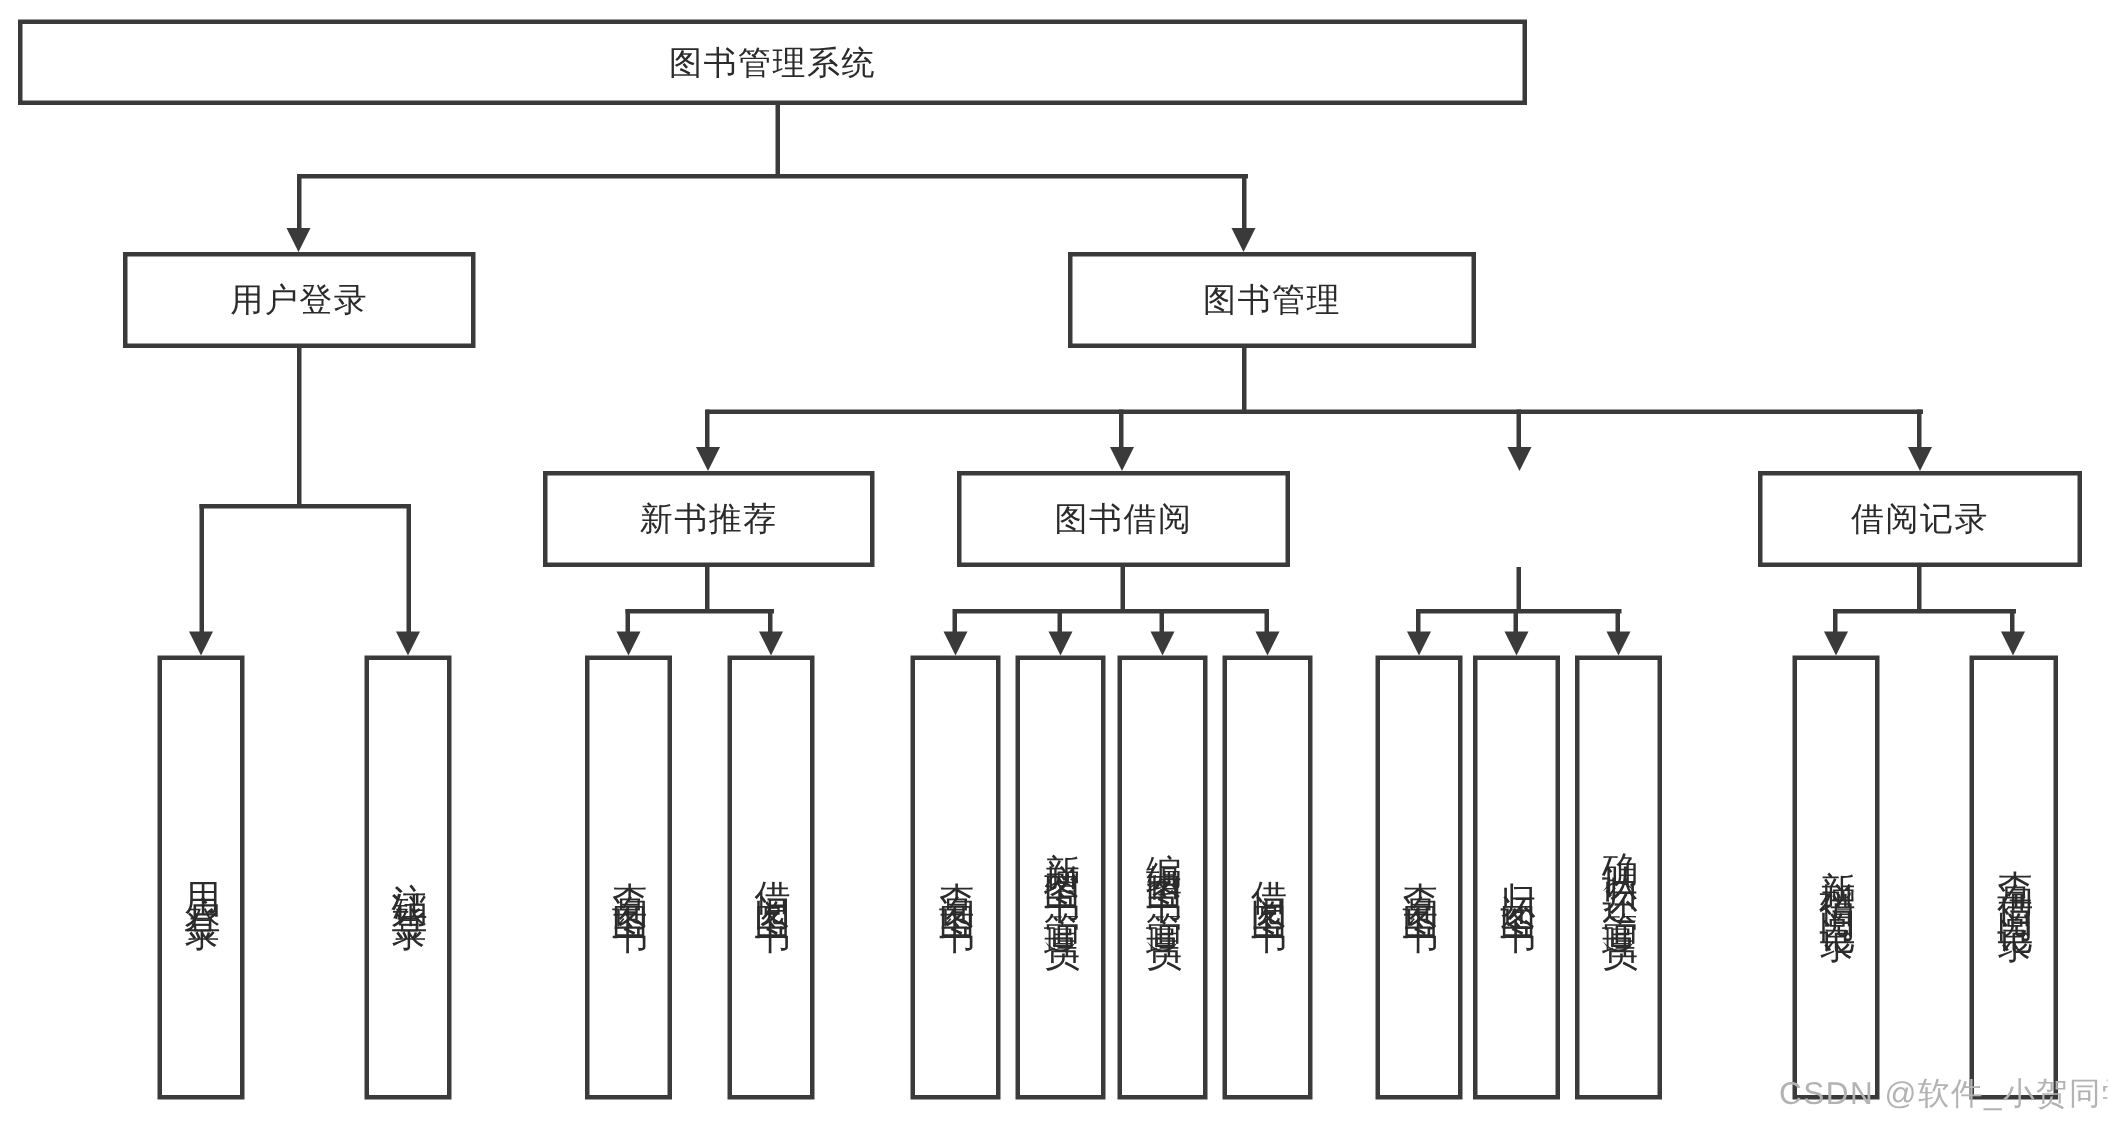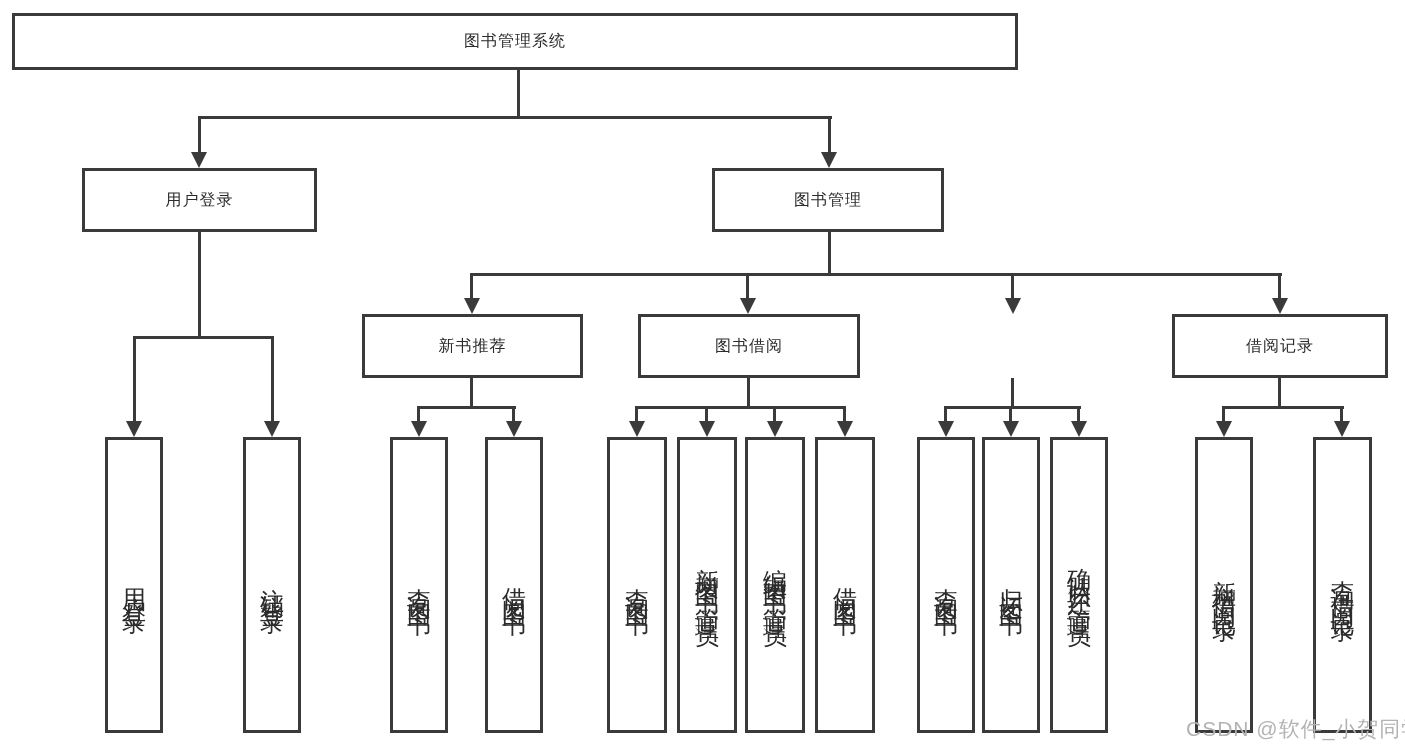--- a/index.html
+++ b/index.html
@@ -19,21 +19,21 @@
     background:#ffffff;
     overflow:hidden;
   }
   .node{
     position:absolute;
     border:3px solid var(--line);
     background:#ffffff;
     display:flex;
     align-items:center;
     justify-content:center;
-    font-size:16px;
+    font-size:22px;
     color:var(--text);
     letter-spacing:1px;
   }
   .leaf{
     position:absolute;
     border:3px solid var(--line);
     background:#ffffff;
     display:flex;
     align-items:center;
     justify-content:center;
@@ -76,21 +76,21 @@
 
 <div class="canvas">
 
   <div class="node" style="left:12px;top:13px;width:1006px;height:57px">
     <span>图书管理系统</span>
   </div>
 
   <div class="node" style="left:82px;top:168px;width:235px;height:64px">
     <span>用户登录</span>
   </div>
-  <div class="node" style="left:712px;top:168px;width:232px;height:64px">
+  <div class="node" style="left:712px;top:168px;width:272px;height:64px">
     <span>图书管理</span>
   </div>
 
   <div class="node" style="left:638px;top:314px;width:222px;height:64px">
     <span>图书借阅</span>
   </div>
   <div class="node" style="left:362px;top:314px;width:221px;height:64px">
     <span>新书推荐</span>
   </div>
   <div class="node" style="left:1172px;top:314px;width:216px;height:64px">

